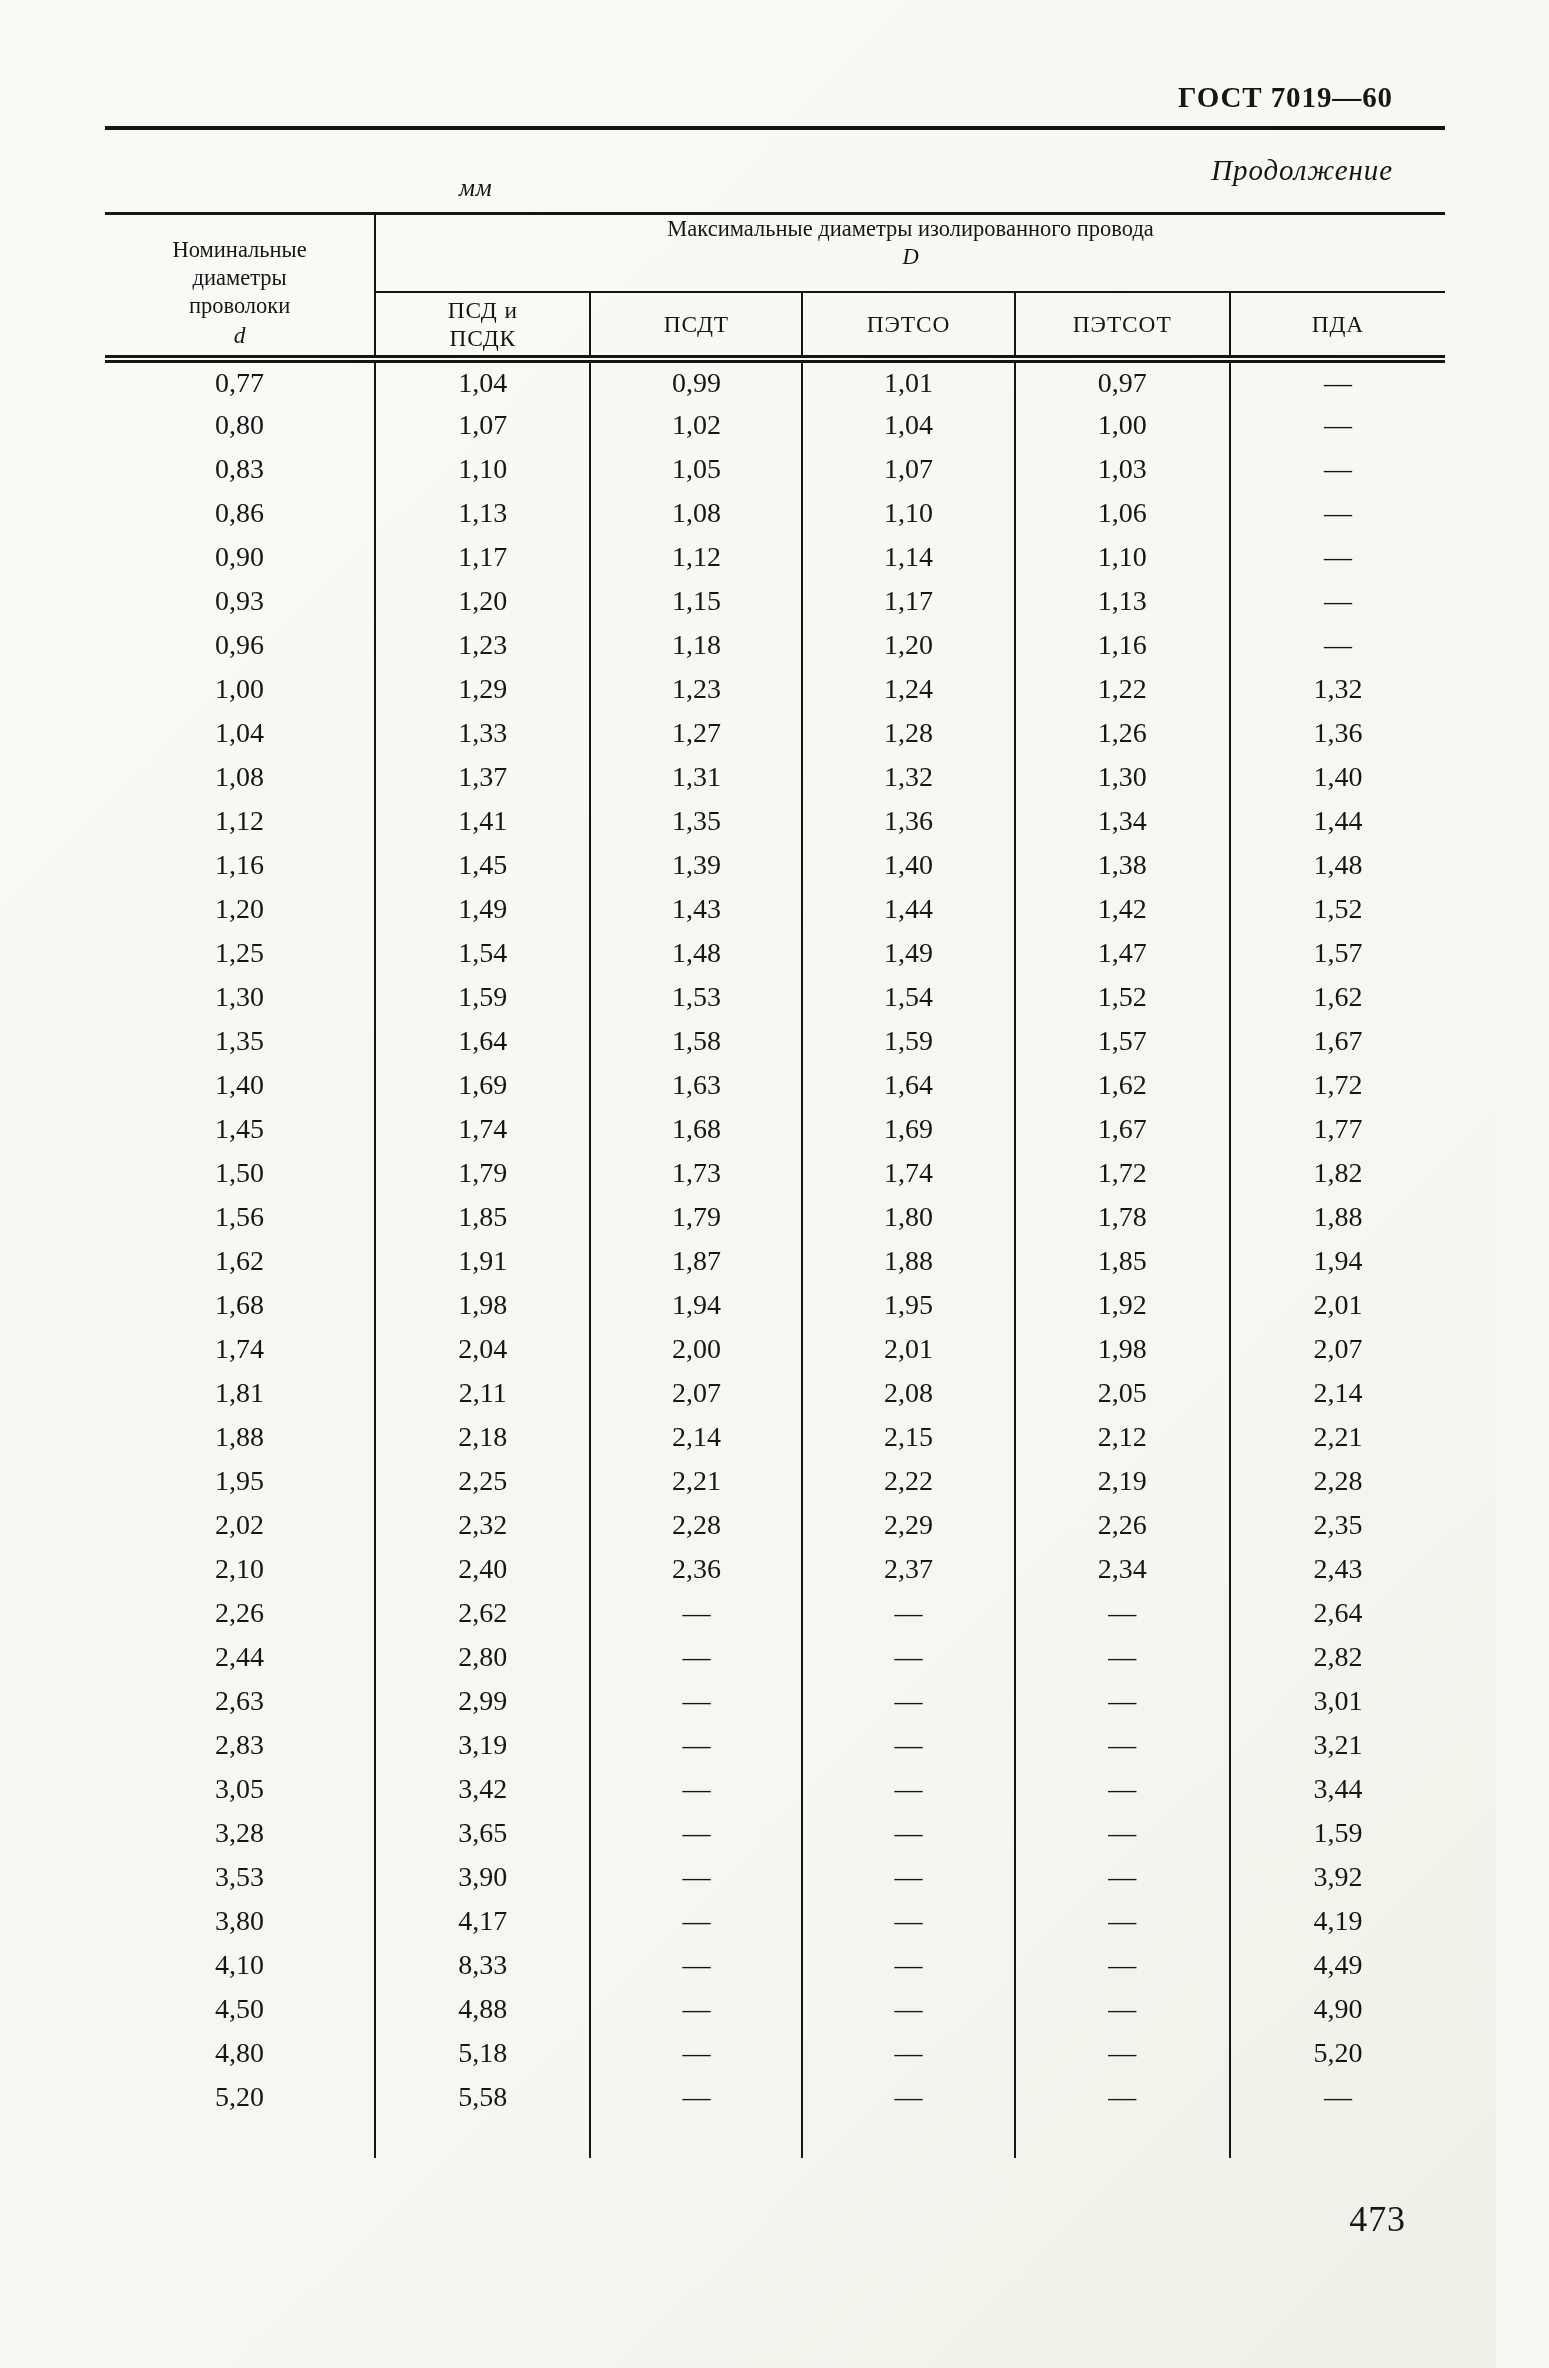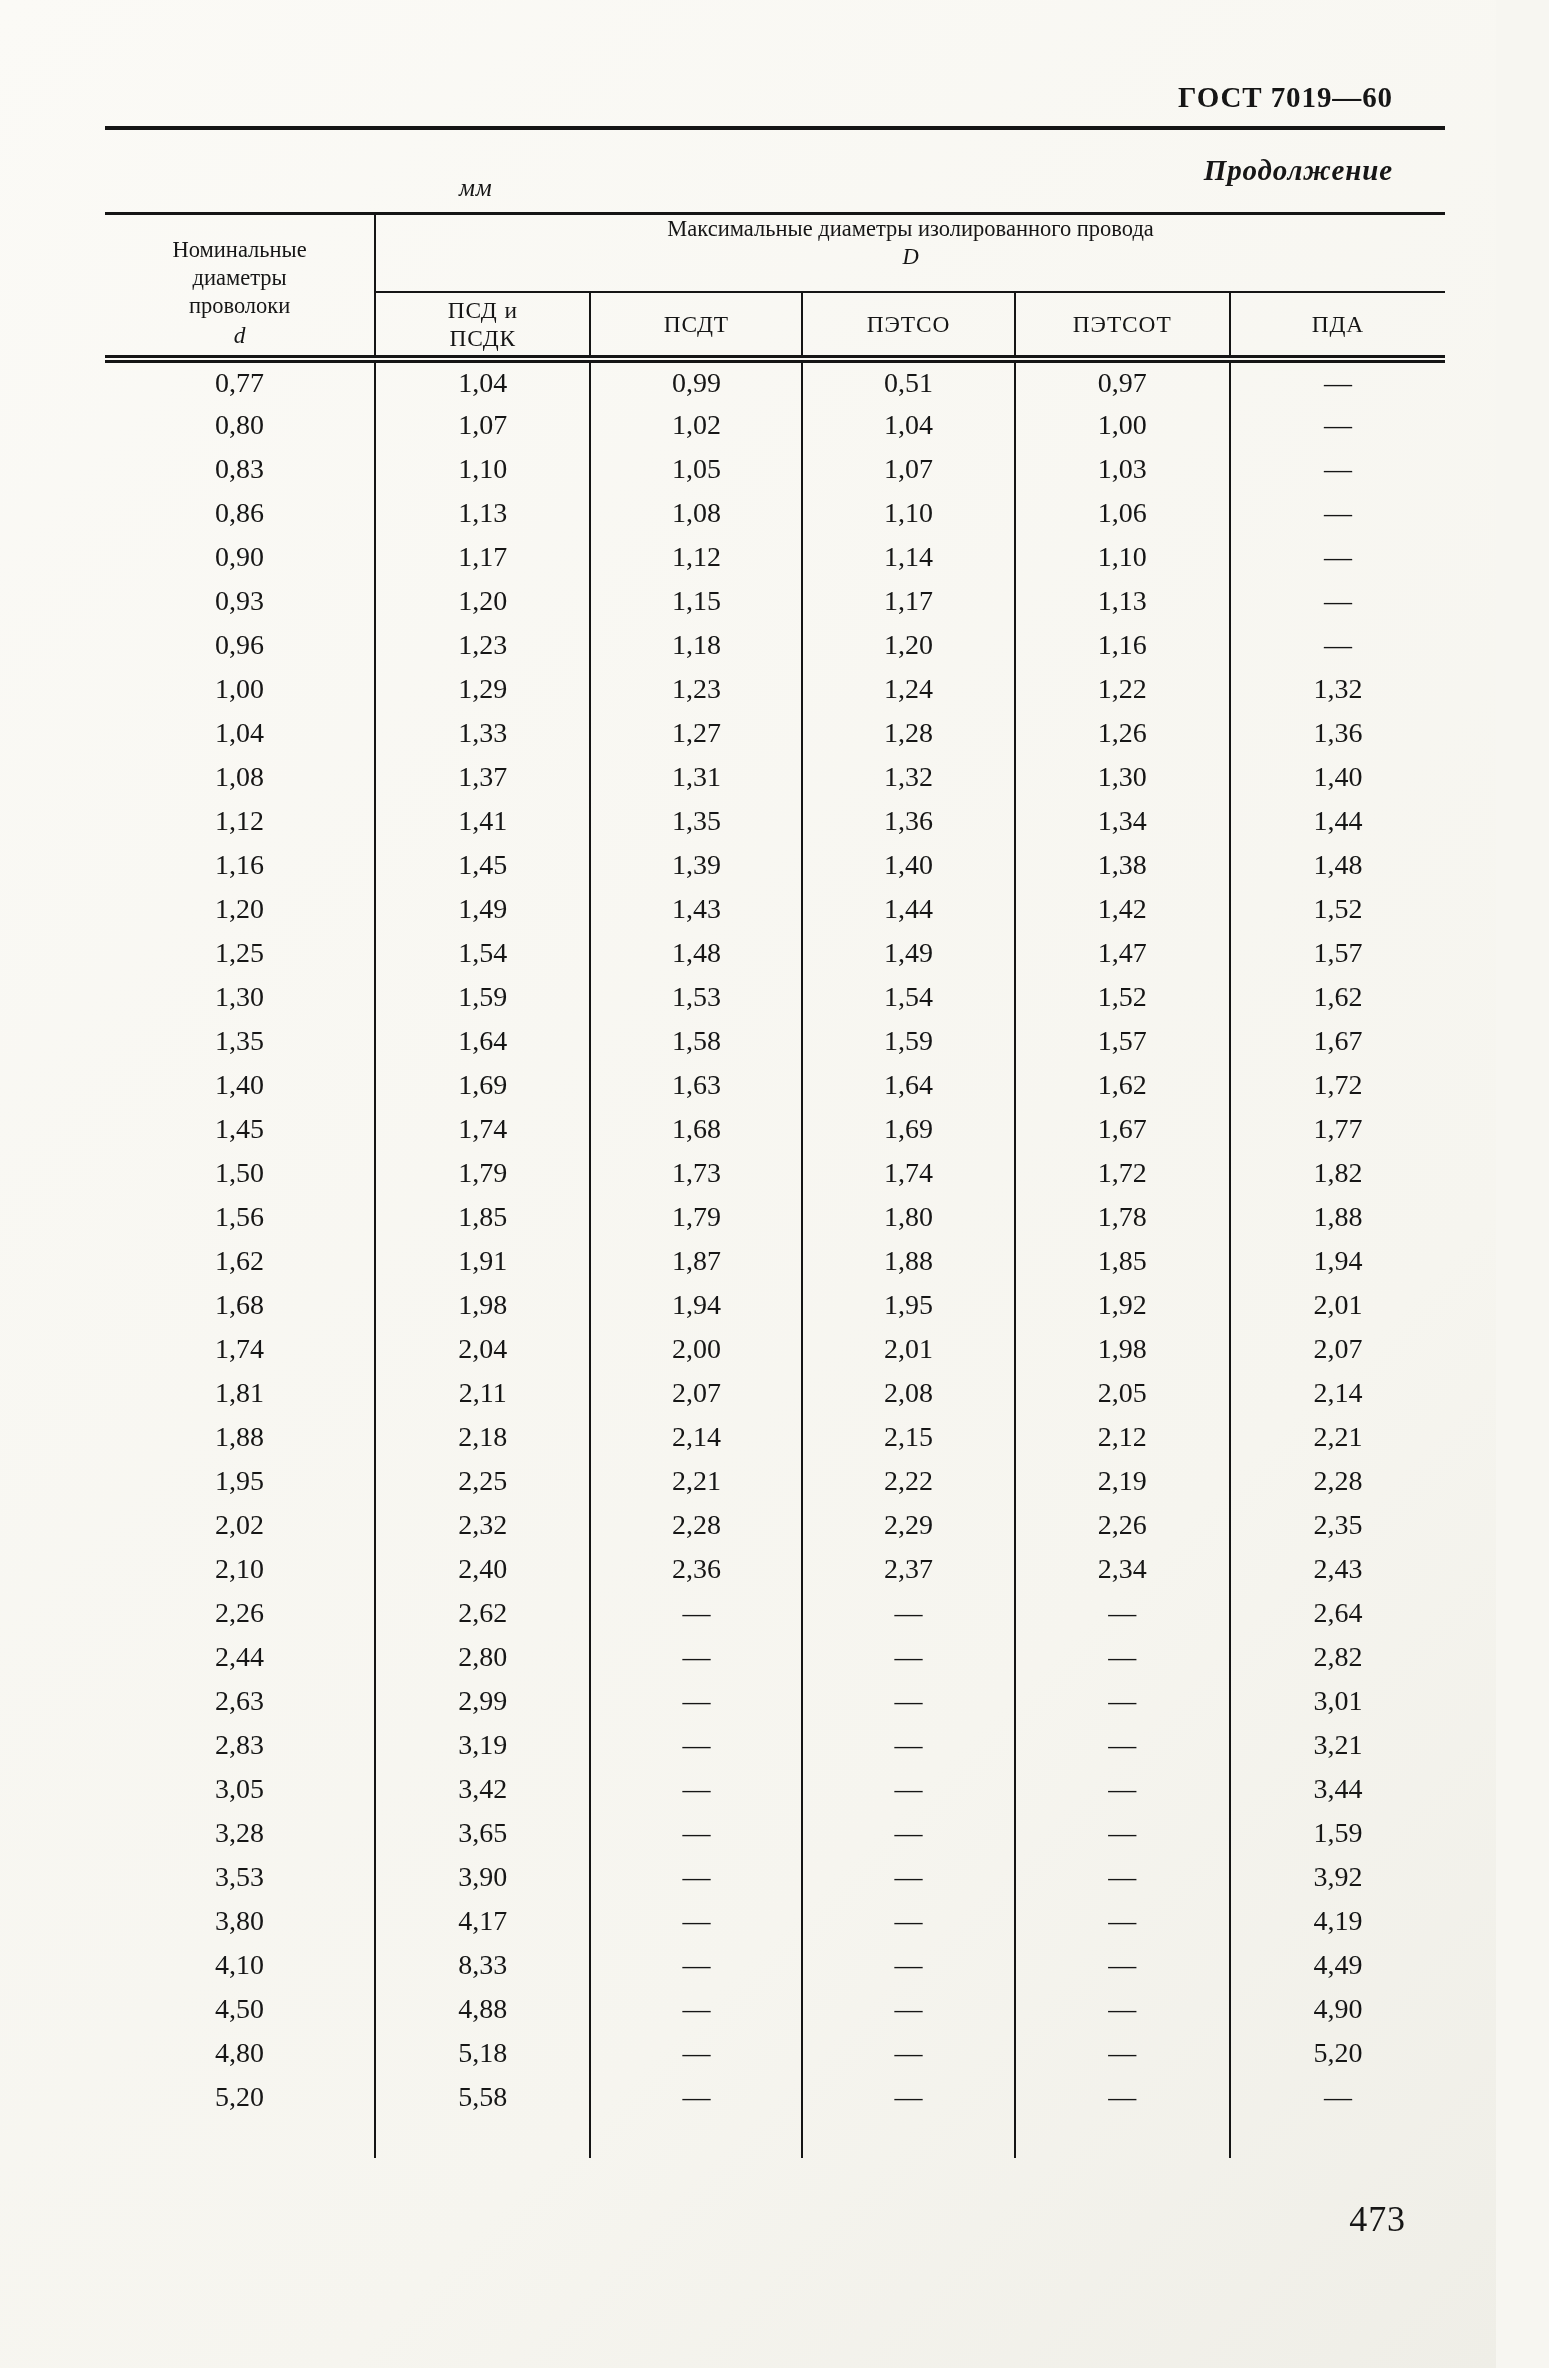--- a/index.html
+++ b/index.html
@@ -18,21 +18,21 @@
   .doc-ref {
     position: absolute; top: 81px; right: 103px;
     font-size: 29px; font-weight: bold; letter-spacing: 0.9px;
   }
   .header-rule {
     position: absolute; top: 126px; left: 105px;
     width: 1340px; height: 3.7px; background: #151515;
   }
   .continuation {
     position: absolute; top: 154px; right: 103px;
-    font-size: 29px; font-style: italic; font-weight: bold; letter-spacing: 0.9px;
+    font-size: 29px; font-style: italic; font-weight: normal; letter-spacing: 0.9px;
   }
   .units {
     position: absolute; top: 174px; left: 459px;
     font-size: 25px; font-style: italic; letter-spacing: 0.9px;
   }
   table.gost {
     position: absolute; top: 212px; left: 105px;
     width: 1340px;
     border-collapse: collapse;
     table-layout: fixed;
@@ -110,21 +110,21 @@
         <th class="sub">ПЭТСО</th>
         <th class="sub">ПЭТСОТ</th>
         <th class="sub">ПДА</th>
       </tr>
     </thead>
     <tbody>
         <tr>
           <td>0,77</td>
           <td>1,04</td>
           <td>0,99</td>
-          <td>0,51</td>
+          <td>1,01</td>
           <td>0,97</td>
           <td>—</td>
         </tr>
         <tr>
           <td>0,80</td>
           <td>1,07</td>
           <td>1,02</td>
           <td>1,04</td>
           <td>1,00</td>
           <td>—</td>

